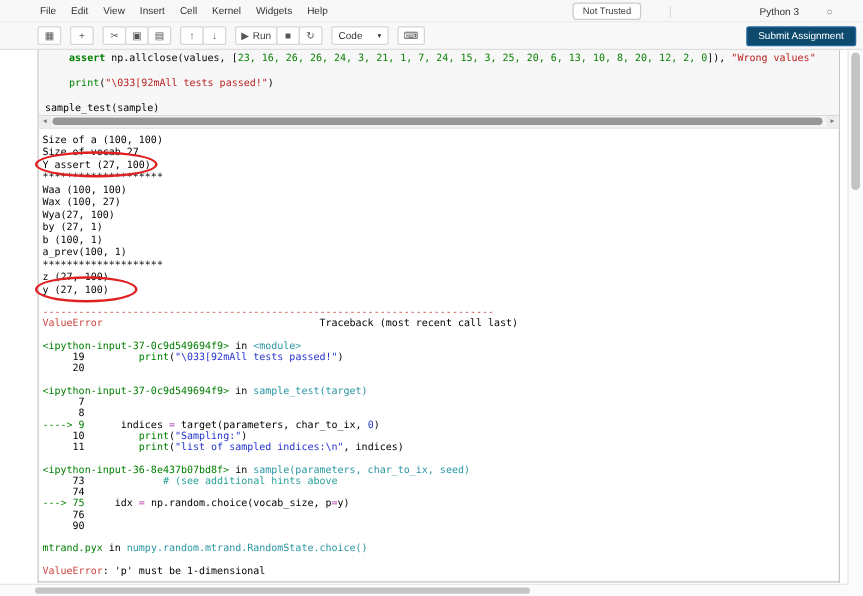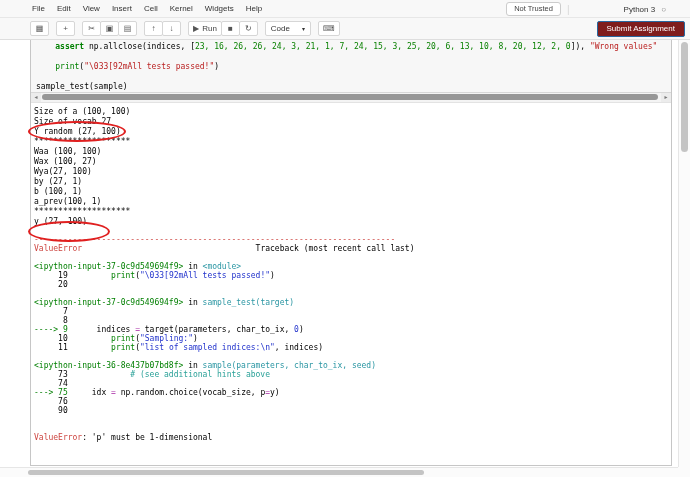--- a/index.html
+++ b/index.html
@@ -5,21 +5,21 @@
   html,body{margin:0;padding:0;}
   body{
     width:690px;height:477px;position:relative;overflow:hidden;background:#fff;
     font-family:"Liberation Sans","DejaVu Sans",sans-serif;
   }
   
   .menubar{position:absolute;top:0;left:0;right:0;height:18px;background:#f8f8f8;
     border-bottom:1px solid #e7e7e7;display:flex;padding-left:26px;box-sizing:border-box;}
   .menu-items{display:flex;align-items:center;height:100%;}
   .menu-item{font-size:8px;color:#333;padding:0 6px;line-height:18px;cursor:default;}
-  .menu-right{position:absolute;right:24px;top:0;height:18px;display:flex;align-items:center;gap:6px;}
+  .menu-right{position:absolute;right:24px;top:0;height:18px;display:flex;align-items:center;gap:22px;}
   .not-trusted{font-size:7.5px;color:#444;background:#fff;border:1px solid #ccc;border-radius:3px;padding:2px 7px;line-height:1;}
   .kernel-name{font-size:8px;color:#333;margin-left:48px;}
   .kernel-ind{font-size:8px;color:#777;}
   .mdivider{color:#d8d8d8;font-size:10px;}
   
   .toolbar{position:absolute;top:18px;left:0;right:0;height:22px;background:#f8f8f8;
     border-bottom:1px solid #dedede;display:flex;align-items:center;padding-left:30px;box-sizing:border-box;}
   .tb-group{display:flex;margin-right:7px;}
   .tb-btn{height:15px;min-width:19px;background:#fff;border:1px solid #d6d6d6;border-radius:2px;
     font-size:8px;color:#555;display:flex;align-items:center;justify-content:center;padding:0 4px;cursor:default;}
@@ -142,52 +142,53 @@
     </div>
   <div class="cell-type-select">
     <span>Code</span>
     <span class="caret">▾</span>
   </div>
   <div class="tb-group">
     <button class="tb-btn">
       <span class="tb-ic">⌨</span>
     </button>
   </div>
-  <button class="submit-btn" style="background: #7f1d1d;">Submit Assignment</button>
+  <button class="submit-btn" style="background: #0c4a6e;">Submit Assignment</button>
 </div>
 
 <div class="nb-area">
   <div class="cell">
     <div class="code-area">
       <div>
-          <div class="tline"><span class="c-black">    </span><span class="c-keyword">assert</span><span class="c-black"> np.allclose(indices, [</span><span class="c-number">23, 16, 26, 26, 24, 3, 21, 1, 7, 24, 15, 3, 25, 20, 6, 13, 10, 8, 20, 12, 2, 0</span><span class="c-black">]), </span><span class="c-string">"Wrong values"</span></div>
+          <div class="tline"><span class="c-black">    </span><span class="c-keyword">assert</span><span class="c-black"> np.allclose(values, [</span><span class="c-number">23, 16, 26, 26, 24, 3, 21, 1, 7, 24, 15, 3, 25, 20, 6, 13, 10, 8, 20, 12, 2, 0</span><span class="c-black">]), </span><span class="c-string">"Wrong values"</span></div>
           <div class="tline">&nbsp;</div>
           <div class="tline"><span class="c-black">    </span><span class="c-builtin">print</span><span class="c-black">(</span><span class="c-string">"\033[92mAll tests passed!"</span><span class="c-black">)</span></div>
           <div class="tline">&nbsp;</div>
           <div class="tline"><span class="c-black">sample_test(sample)</span></div>
         </div>
     </div>
     <div class="cm-hscroll">
       <span class="cm-arrow left">◂</span>
       <span class="cm-thumb"></span>
       <span class="cm-arrow right">▸</span>
     </div>
     <div class="output-area">
       <div>
           <div class="tline">Size of a (100, 100)</div>
           <div class="tline">Size of vocab 27</div>
-          <div class="tline">Y random (27, 100)</div>
+          <div class="tline">Y assert (27, 100)</div>
           <div class="tline">********************</div>
           <div class="tline">Waa (100, 100)</div>
           <div class="tline">Wax (100, 27)</div>
           <div class="tline">Wya(27, 100)</div>
           <div class="tline">by (27, 1)</div>
           <div class="tline">b (100, 1)</div>
           <div class="tline">a_prev(100, 1)</div>
           <div class="tline">********************</div>
+          <div class="tline">z (27, 100)</div>
           <div class="tline">y (27, 100)</div>
         </div>
       <div class="traceback">
           <div class="tline"><span class="c-ansired">---------------------------------------------------------------------------</span></div>
           <div class="tline"><span class="c-ansired">ValueError</span><span class="c-black">                                    Traceback (most recent call last)</span></div>
           <div class="tline">&nbsp;</div>
           <div class="tline"><span class="c-ansigreen">&lt;ipython-input-37-0c9d549694f9&gt;</span><span class="c-black"> in </span><span class="c-cyan">&lt;module&gt;</span></div>
           <div class="tline"><span class="c-black">     19         </span><span class="c-builtin">print</span><span class="c-black">(</span><span class="c-blue">"\033[92mAll tests passed!"</span><span class="c-black">)</span></div>
           <div class="tline"><span class="c-black">     20</span></div>
           <div class="tline">&nbsp;</div>
@@ -198,20 +199,21 @@
           <div class="tline"><span class="c-black">     10         </span><span class="c-builtin">print</span><span class="c-black">(</span><span class="c-blue">"Sampling:"</span><span class="c-black">)</span></div>
           <div class="tline"><span class="c-black">     11         </span><span class="c-builtin">print</span><span class="c-black">(</span><span class="c-blue">"list of sampled indices:\n"</span><span class="c-black">, indices)</span></div>
           <div class="tline">&nbsp;</div>
           <div class="tline"><span class="c-ansigreen">&lt;ipython-input-36-8e437b07bd8f&gt;</span><span class="c-black"> in </span><span class="c-cyan">sample(parameters, char_to_ix, seed)</span></div>
           <div class="tline"><span class="c-black">     73             </span><span class="c-comment"># (see additional hints above</span></div>
           <div class="tline"><span class="c-black">     74</span></div>
           <div class="tline"><span class="c-ansigreen">---&gt; 75</span><span class="c-black">     idx </span><span class="c-purple">=</span><span class="c-black"> np.random.choice(vocab_size, p</span><span class="c-purple">=</span><span class="c-black">y)</span></div>
           <div class="tline"><span class="c-black">     76</span></div>
           <div class="tline"><span class="c-black">     90</span></div>
           <div class="tline">&nbsp;</div>
+          <div class="tline"><span class="c-ansigreen">mtrand.pyx</span><span class="c-black"> in </span><span class="c-cyan">numpy.random.mtrand.RandomState.choice()</span></div>
           <div class="tline">&nbsp;</div>
           <div class="tline"><span class="c-ansired">ValueError</span><span class="c-black">: 'p' must be 1-dimensional</span></div>
         </div>
     </div>
   </div>
 </div>
 
 <div class="ann ann1" style="border-color: rgb(224, 32, 32);"></div>
 <div class="ann ann2" style="border-color: rgb(224, 32, 32);"></div>
 

